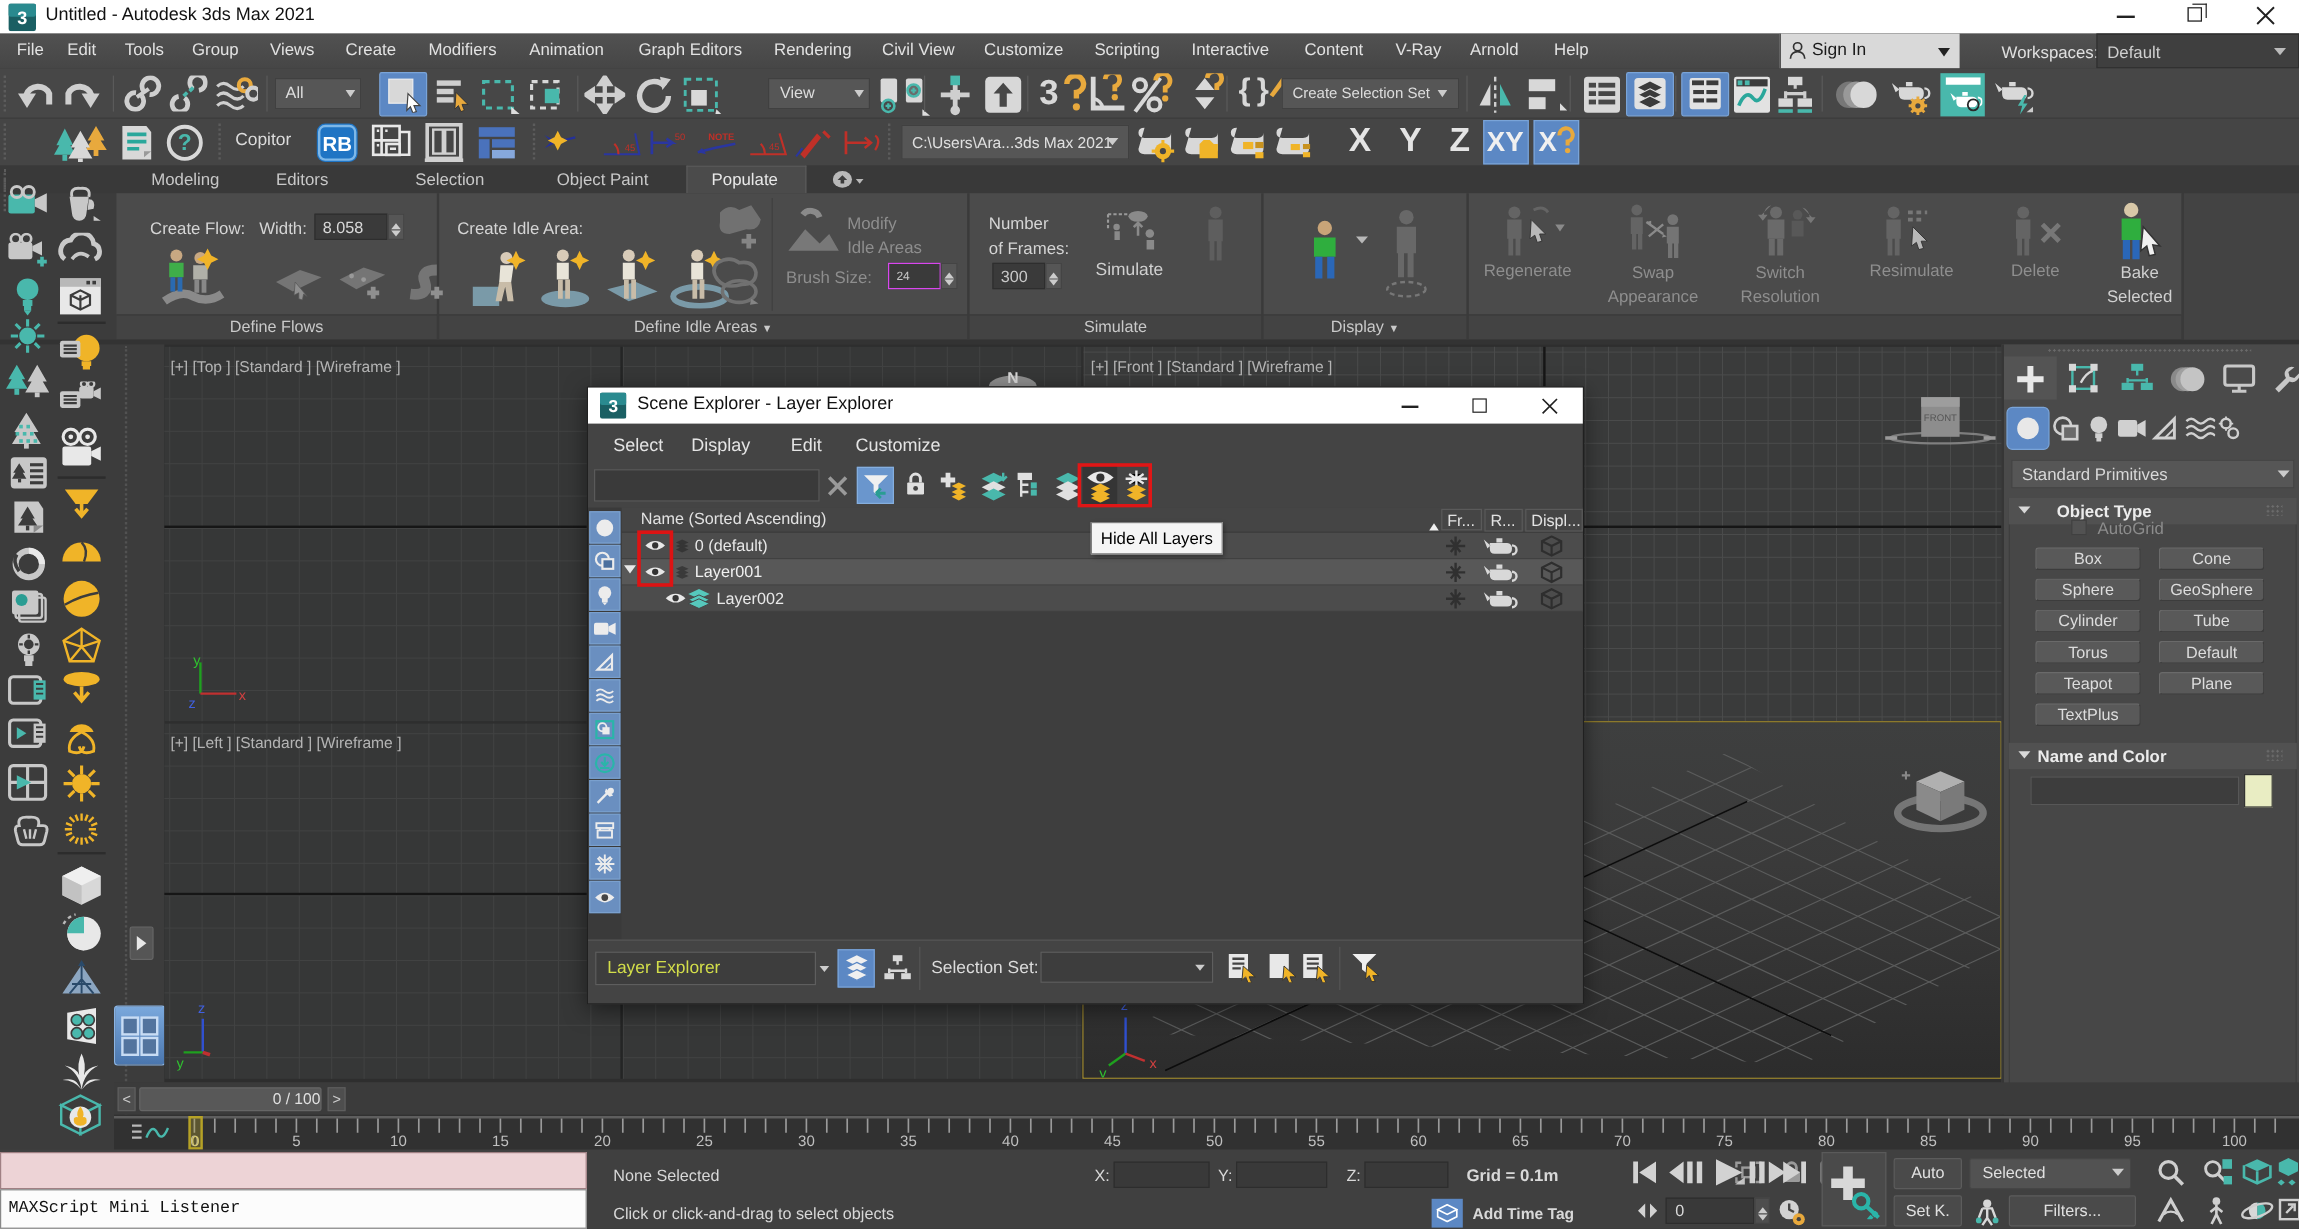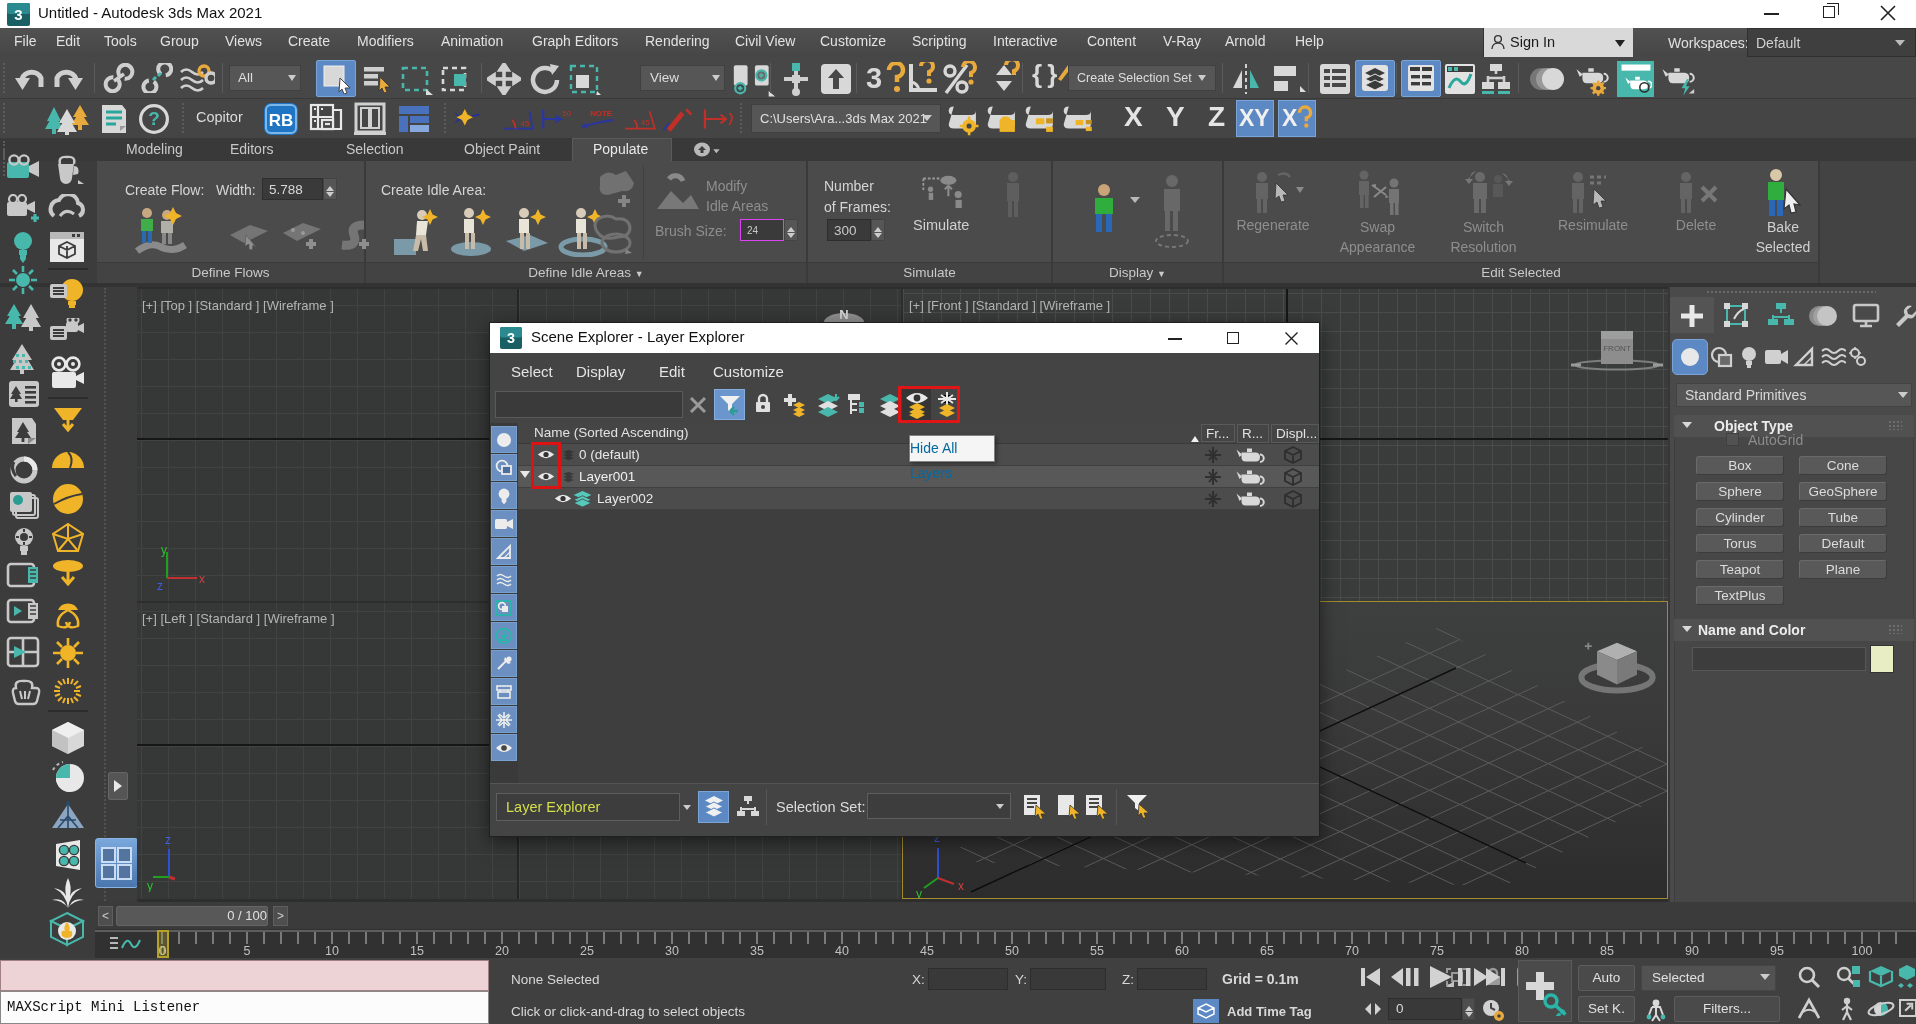--- a/index.html
+++ b/index.html
@@ -491,25 +491,24 @@
  <div class="a" style="left:806px;top:0;width:2px;height:122px;background:#3a3a3a"></div>
  <div class="a" style="left:1051px;top:0;width:2px;height:122px;background:#3a3a3a"></div>
  <div class="a" style="left:1222px;top:0;width:2px;height:122px;background:#3a3a3a"></div>
  <div class="a" style="left:1818px;top:0;width:2px;height:122px;background:#3a3a3a"></div>
  <div class="a" style="left:1820px;top:0;width:96px;height:122px;background:#434343"></div>
 
  <div class="a" style="left:97px;top:104px;width:267px;text-align:center;color:#c9c9c9;font-size:13.5px">Define Flows</div>
  <div class="a" style="left:366px;top:104px;width:440px;text-align:center;color:#c9c9c9;font-size:13.5px">Define Idle Areas <span style="font-size:9px">▼</span></div>
  <div class="a" style="left:808px;top:104px;width:243px;text-align:center;color:#c9c9c9;font-size:13.5px">Simulate</div>
  <div class="a" style="left:1053px;top:104px;width:169px;text-align:center;color:#c9c9c9;font-size:13.5px">Display <span style="font-size:9px">▼</span></div>
- <div class="a" style="left:1224px;top:104px;width:594px;text-align:center;color:#c9c9c9;font-size:13.5px">Edit Selected</div>
 
  <div class="a" style="left:125px;top:21px;color:#d5d5d5;font-size:14px">Create Flow:</div>
  <div class="a" style="left:216px;top:21px;color:#d5d5d5;font-size:14px">Width:</div>
- <div class="a" style="left:262px;top:17px;width:61px;height:22px;background:#3a3a3a;border:1px solid #2e2e2e;color:#d8d8d8;font-size:13.5px;line-height:21px;padding-left:6px">5.788</div>
+ <div class="a" style="left:262px;top:17px;width:61px;height:22px;background:#3a3a3a;border:1px solid #2e2e2e;color:#d8d8d8;font-size:13.5px;line-height:21px;padding-left:6px">8.058</div>
  <div class="a" style="left:323px;top:17px;width:14px;height:22px;background:#565656;border:1px solid #444"></div>
  <div class="a" style="left:326px;top:21px;width:0;height:0;border:4px solid transparent;border-bottom:5px solid #ccc"></div>
  <div class="a" style="left:326px;top:31px;width:0;height:0;border:4px solid transparent;border-top:5px solid #ccc"></div>
 
  <svg class="a" style="left:133px;top:44px" width="56" height="52" viewBox="0 0 56 52">
       <path d="M4 46 q14 -10 24 -4 q12 6 24 -2" stroke="#8a8a8a" stroke-width="7" fill="none"></path>
       <circle cx="14" cy="8" r="5" fill="#c8a882"></circle>
       <path d="M8 14 h12 v12 h-12 Z" fill="#3fae49"></path>
       <path d="M9 26 h4 v12 h-4 M15 26 h4 v12 h-4" fill="#2a6ab0"></path>
       <circle cx="34" cy="10" r="5" fill="#c8a882"></circle>
@@ -1504,21 +1503,21 @@
       </svg>
     </div>
  <div class="dsb" style="top:411px">
       <svg width="20" height="16" viewBox="0 0 20 16">
         <path d="M2 8 q8 -8 16 0 q-8 8 -16 0 Z" fill="#ececec"></path>
         <circle cx="10" cy="8" r="2.8" fill="#444"></circle>
       </svg>
     </div>
  <div class="a" style="left:6px;top:468px;color:#5c88c4;font-size:13px;font-weight:bold">»</div>
 
- <div class="a" style="left:419px;top:112px;width:86px;height:27px;background:#f5f5f5;border:1px solid #808080;color:#0369a1;font-size:14px;text-align:left;line-height:25px;box-shadow:2px 2px 4px rgba(0,0,0,0.35)">Hide All Layers</div>
+ <div class="a" style="left:419px;top:112px;width:110px;height:27px;background:#f5f5f5;border:1px solid #808080;color:#000000;font-size:14px;text-align:center;line-height:25px;box-shadow:2px 2px 4px rgba(0,0,0,0.35)">Hide All Layers</div>
 
  <div class="a" style="left:0;top:460px;width:829px;height:53px;background:#444;border-top:1px solid #555"></div>
  <div class="a" style="left:6px;top:470px;width:184px;height:28px;background:#3d3d3d;border:1px solid #5e5e5e;color:#d3de4a;font-size:14.5px;line-height:26px;padding-left:9px">Layer Explorer</div>
  <div class="a" style="left:193px;top:482px;width:0;height:0;border:4px solid transparent;border-top:5px solid #ccc"></div>
  <div class="a" style="left:208px;top:468px;width:31px;height:32px;background:#5c88c4;border:1px solid #7aa4d8"></div>
  <svg class="a" style="left:212px;top:472px" width="24" height="24" viewBox="0 0 24 24">
       <g fill="#f0f0f0">
         <path d="M12 1 l9 4.5 l-9 4.5 l-9 -4.5 Z"></path>
         <path d="M12 7 l9 4.5 l-9 4.5 l-9 -4.5 Z" stroke="#5c88c4" stroke-width="1"></path>
         <path d="M12 13 l9 4.5 l-9 4.5 l-9 -4.5 Z" stroke="#5c88c4" stroke-width="1"></path>

